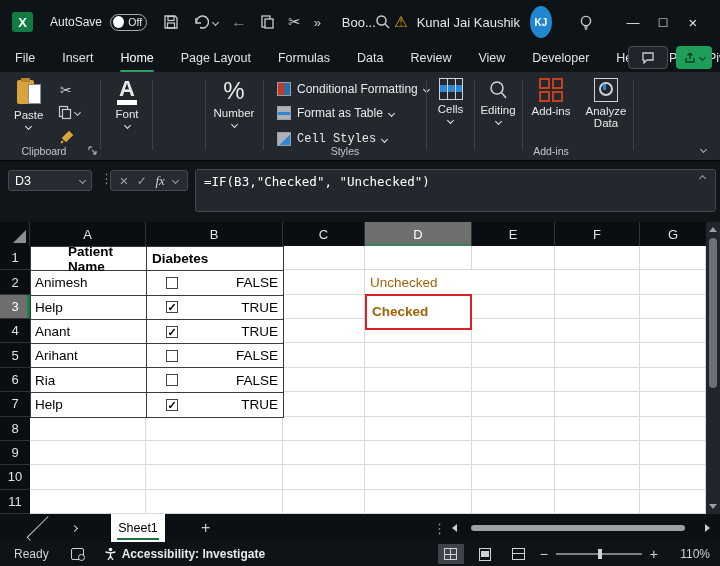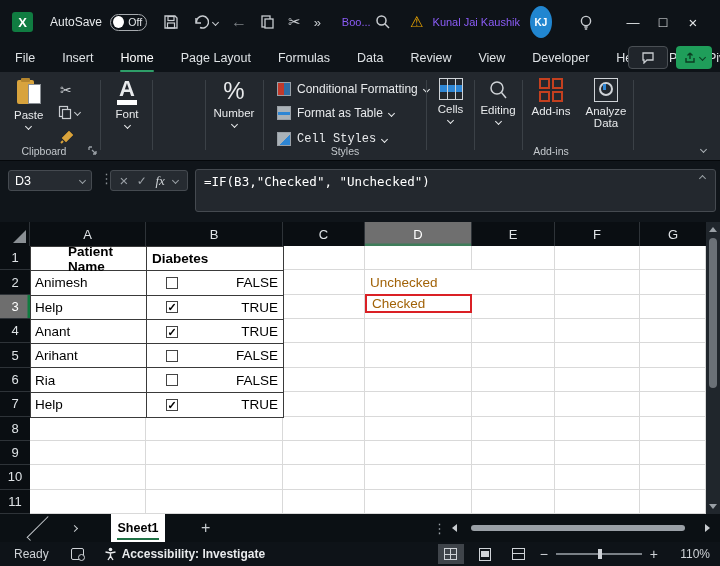--- a/index.html
+++ b/index.html
@@ -23,21 +23,21 @@
   .titlebar { position:absolute; left:0; top:0; width:720px; height:44px;
     background:#0e1318; display:flex; align-items:center; padding-left:12px; color:#e6e9eb; }
   .xl-logo { width:21px; height:20px; background:#107c41; border-radius:3px; color:#fff;
     font-weight:bold; font-size:13px; display:flex; align-items:center; justify-content:center; margin-right:17px; }
   .autosave-lbl { font-size:12px; margin-right:8px; }
   .pill { width:37px; height:17px; border:1px solid #a6aaae; border-radius:9px;
     display:flex; align-items:center; padding:0 4px 0 2px; margin-right:16px; }
   .knob { width:12px; height:12px; border-radius:50%; background:#fff; margin-right:4px; }
   .pill-txt { font-size:10.5px; color:#e6e9eb; }
   .tb-ic { margin-right:13px; display:flex; align-items:center; color:#c8ccd0; }
-  .tb-txt { font-size:11px; color:#8b5cf6; }
+  .tb-txt { font-size:13px; color:#e5e5e5; }
   .titlebar-right { position:absolute; right:12px; top:0; height:44px; display:flex; align-items:center; }
   .avatar { width:22px; height:32px; border-radius:50%; background:#2186d0; color:#fff;
     font-size:10px; font-weight:bold; display:flex; align-items:center; justify-content:center; }
   .winbtn { font-size:13px; color:#e6e9eb; width:30px; text-align:center; }
 
   
   .menubar { position:absolute; left:0; top:44px; width:720px; height:28px; background:#0e1318;
     display:flex; align-items:center; padding-left:15px; }
   .mtab { font-size:12.5px; color:#dfe3e6; margin-right:27px; position:relative; white-space:nowrap; }
   .mtab.active { color:#fff; }
@@ -116,32 +116,32 @@
     display:flex; align-items:center; padding-left:4px; }
   .pc-b { flex:1; font-size:13.5px; color:#000; display:flex; align-items:center; padding:0 5px 0 19px; }
   .pc-b .val { flex:1; text-align:right; }
   .hdr { font-weight:bold;padding-left:37px; }
   .cbx { width:12px; height:12px; border:1.4px solid #444; background:#fff; flex:none;
     font-size:11px; line-height:10px; text-align:center; color:#000; }
   .cbx.checked::after { content:"✓"; font-weight:bold; }
   .dcell { position:absolute; left:335px; width:107px; height:24.36px; font-size:13.5px; color:#a16207;
     display:flex; align-items:center; padding-left:5px; background:#fff; }
   .d2 { top:24.36px; }
-  .d3 { top:47.7px; height:19px; border:2.5px solid #da2025; z-index:3; }
+  .d3 { top:47.7px; height:36px; border:2.5px solid #da2025; z-index:3;font-weight:bold; }
   .vscroll { position:absolute; right:0; top:0; width:14px; height:292px; background:#20262c;
     display:flex; flex-direction:column; align-items:center; }
   .vthumb { width:8px; height:150px; background:#6b7177; border-radius:4px; margin-top:6px; }
   .vscroll .tri-up { margin-top:5px; }
   .vscroll .tri-dn { position:absolute; bottom:5px; }
 
   
   .sheetbar { position:absolute; left:0; top:514px; width:720px; height:28px; background:#0b1014;
     display:flex; align-items:center; color:#c8ccd0; }
   .snav { width:30px; text-align:center; font-size:12px; }
-  .stab { margin-left:34px; width:54px; height:28px; background:#fff; color:#000; font-weight:bold;
+  .stab { margin-left:34px; width:54px; height:28px; background:#fff; color:#000; font-weight:normal;
     font-size:12.5px; display:flex; align-items:center; justify-content:center; position:relative; }
   .stab::after { content:""; position:absolute; left:6px; right:6px; bottom:2px; height:2.5px; background:#1e7145; }
   .addsheet { margin-left:36px; font-size:16px; color:#c8ccd0; }
   .sdots { position:absolute; left:433px; font-size:13px; color:#9aa0a6; }
   .hscroll { position:absolute; left:452px; right:10px; top:523px; height:10px; display:flex; align-items:center; }
   .htrack { flex:1; height:10px; margin:0 6px; position:relative; }
   .hthumb { position:absolute; left:8px; right:14px; top:2px; height:6px; background:#9aa0a6; border-radius:3px; }
 
   
   .statusbar { position:absolute; left:0; top:542px; width:720px; height:24px; background:#0e1318;

